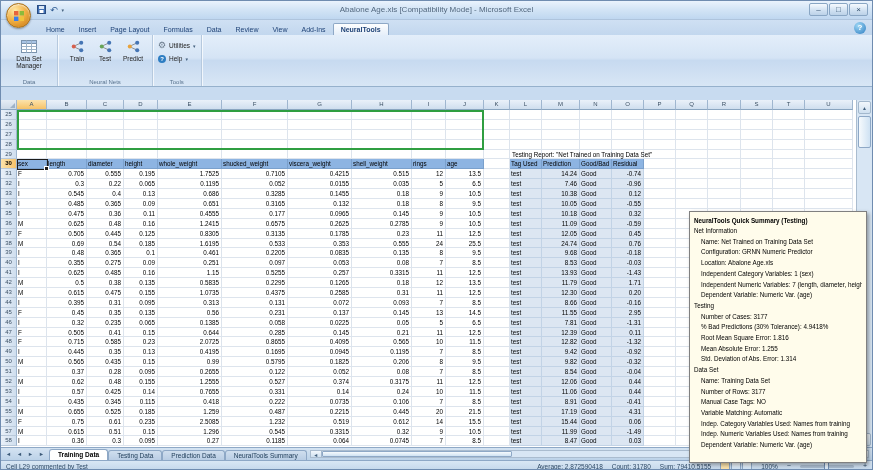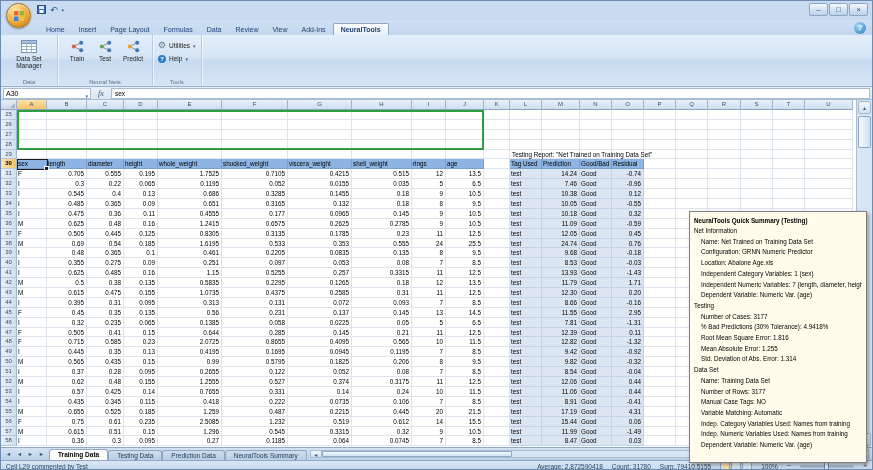--- a/index.html
+++ b/index.html
@@ -144,20 +144,23 @@
   .zoom-notch { position:absolute; left:26px; top:-2px; width:1px; height:7px; background:#7d94ad; }
   .zoom-thumb { position:absolute; left:24px; top:-3px; width:5px; height:9px;
                 background:linear-gradient(#f6fafd,#cfe2f3); border:1px solid #6f8cb0; border-radius:1px; }
   .zbtn { font-size:7px; line-height:8px; color:#2e4a66; }
 </style>
 </head>
 <body>
 
 <div class="app">
 
+  <div class="titlebar">
+    <div class="title-text">Abalone Age.xls [Compatibility Mode] - Microsoft Excel</div>
+  </div>
   <div class="office-btn">
     <svg width="12" height="12" viewBox="0 0 12 12">
       <rect x="1" y="1" width="4.4" height="4.4" fill="#e8643c"></rect>
       <rect x="6.6" y="1" width="4.4" height="4.4" fill="#8cba3c"></rect>
       <rect x="1" y="6.6" width="4.4" height="4.4" fill="#3c7ee8"></rect>
       <rect x="6.6" y="6.6" width="4.4" height="4.4" fill="#f0c23c"></rect>
     </svg>
   </div>
   <div class="qat">
     <span class="qbtn">
@@ -251,28 +254,20 @@
         <div class="smallbtn-h">
           <span class="helpdot">?</span>
           <span>Help</span>
           <span class="chev">▾</span>
         </div>
       </div>
       <div class="rgroup-label">Tools</div>
     </div>
   </div>
 
-  <div class="formulabar">
-    <div class="namebox">
-      <span>A30</span>
-      <span class="nb-arrow">▾</span>
-    </div>
-    <div class="fxbtn">fx</div>
-    <div class="formula-input">sex</div>
-  </div>
 
   <div class="sheet" id="sheet">
     <div class="colhead-row" id="colheads">
         <div class="ch corner" style="width: 16px;"></div>
         <div class="ch selcol" style="width: 30px;">A</div>
         <div class="ch" style="width: 40px;">B</div>
         <div class="ch" style="width: 37px;">C</div>
         <div class="ch" style="width: 34px;">D</div>
         <div class="ch" style="width: 64px;">E</div>
         <div class="ch" style="width: 66px;">F</div>

